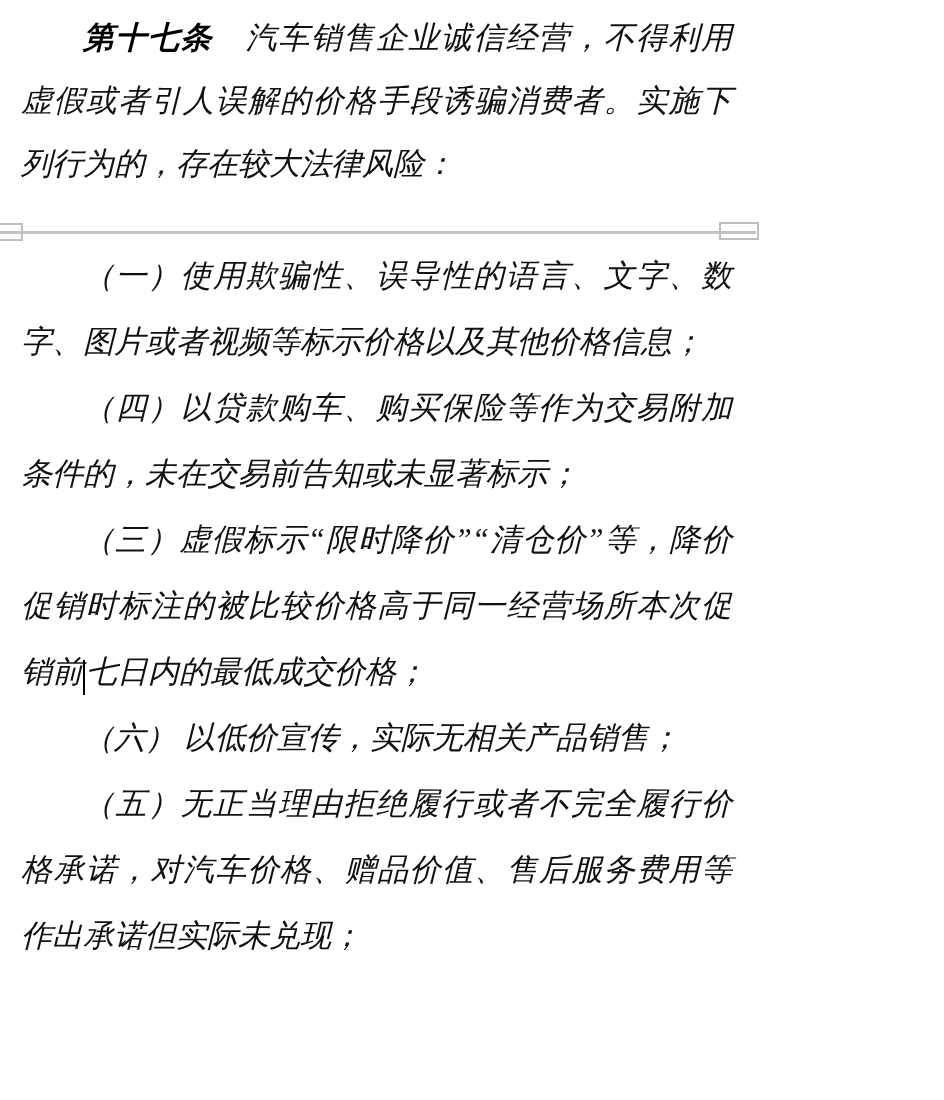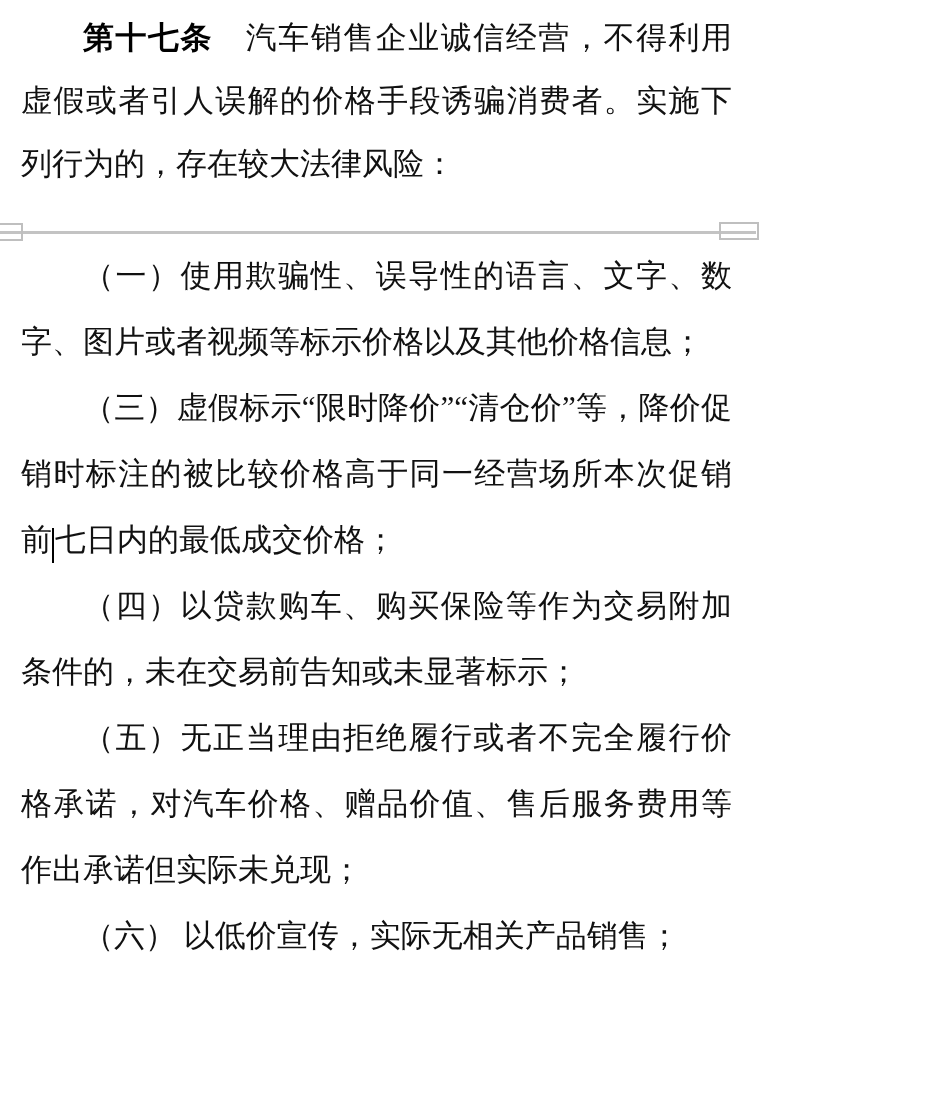--- a/index.html
+++ b/index.html
@@ -14,20 +14,21 @@
     overflow: hidden;
     font-family: "Liberation Serif", serif;
   }
   .doc-page {
     position: relative;
     width: 756px;
     height: 1100px;
     background: #ffffff;
     padding: 6px 24px 0 21px;
     color: #111111;
+    font-style: italic;
   }
   .para {
     margin: 0;
     font-size: 31px;
     line-height: 66px;
     text-align: justify;
     text-indent: 2em;
     word-break: break-all;
   }
   .para-intro {
@@ -93,30 +94,30 @@
   </div>
 
   <div class="clauses">
 
     <p class="para">
       <span>（一）使用欺骗性、误导性的语言、文字、数字、图片或者视频等标示价格以及其他价格信息；</span>
     </p>
 
 
     <p class="para">
+      <span>（四）以贷款购车、购买保险等作为交易附加条件的，未在交易前告知或未显著标示；</span>
+    </p>
+
+    <p class="para">
       <span>（三）虚假标示“限时降价”“清仓价”等，降价促销时标注的被比较价格高于同一经营场所本次促销前</span><span class="text-caret"></span><span>七日内的最低成交价格；</span>
     </p>
 
     <p class="para">
-      <span>（四）以贷款购车、购买保险等作为交易附加条件的，未在交易前告知或未显著标示；</span>
+      <span>（六） 以低价宣传，实际无相关产品销售；</span>
     </p>
 
     <p class="para">
       <span>（五）无正当理由拒绝履行或者不完全履行价格承诺，对汽车价格、赠品价值、售后服务费用等作出承诺但实际未兑现；</span>
-    </p>
-
-    <p class="para">
-      <span>（六） 以低价宣传，实际无相关产品销售；</span>
     </p>
 
 
   </div>
 </div>
 
 </body></html>

